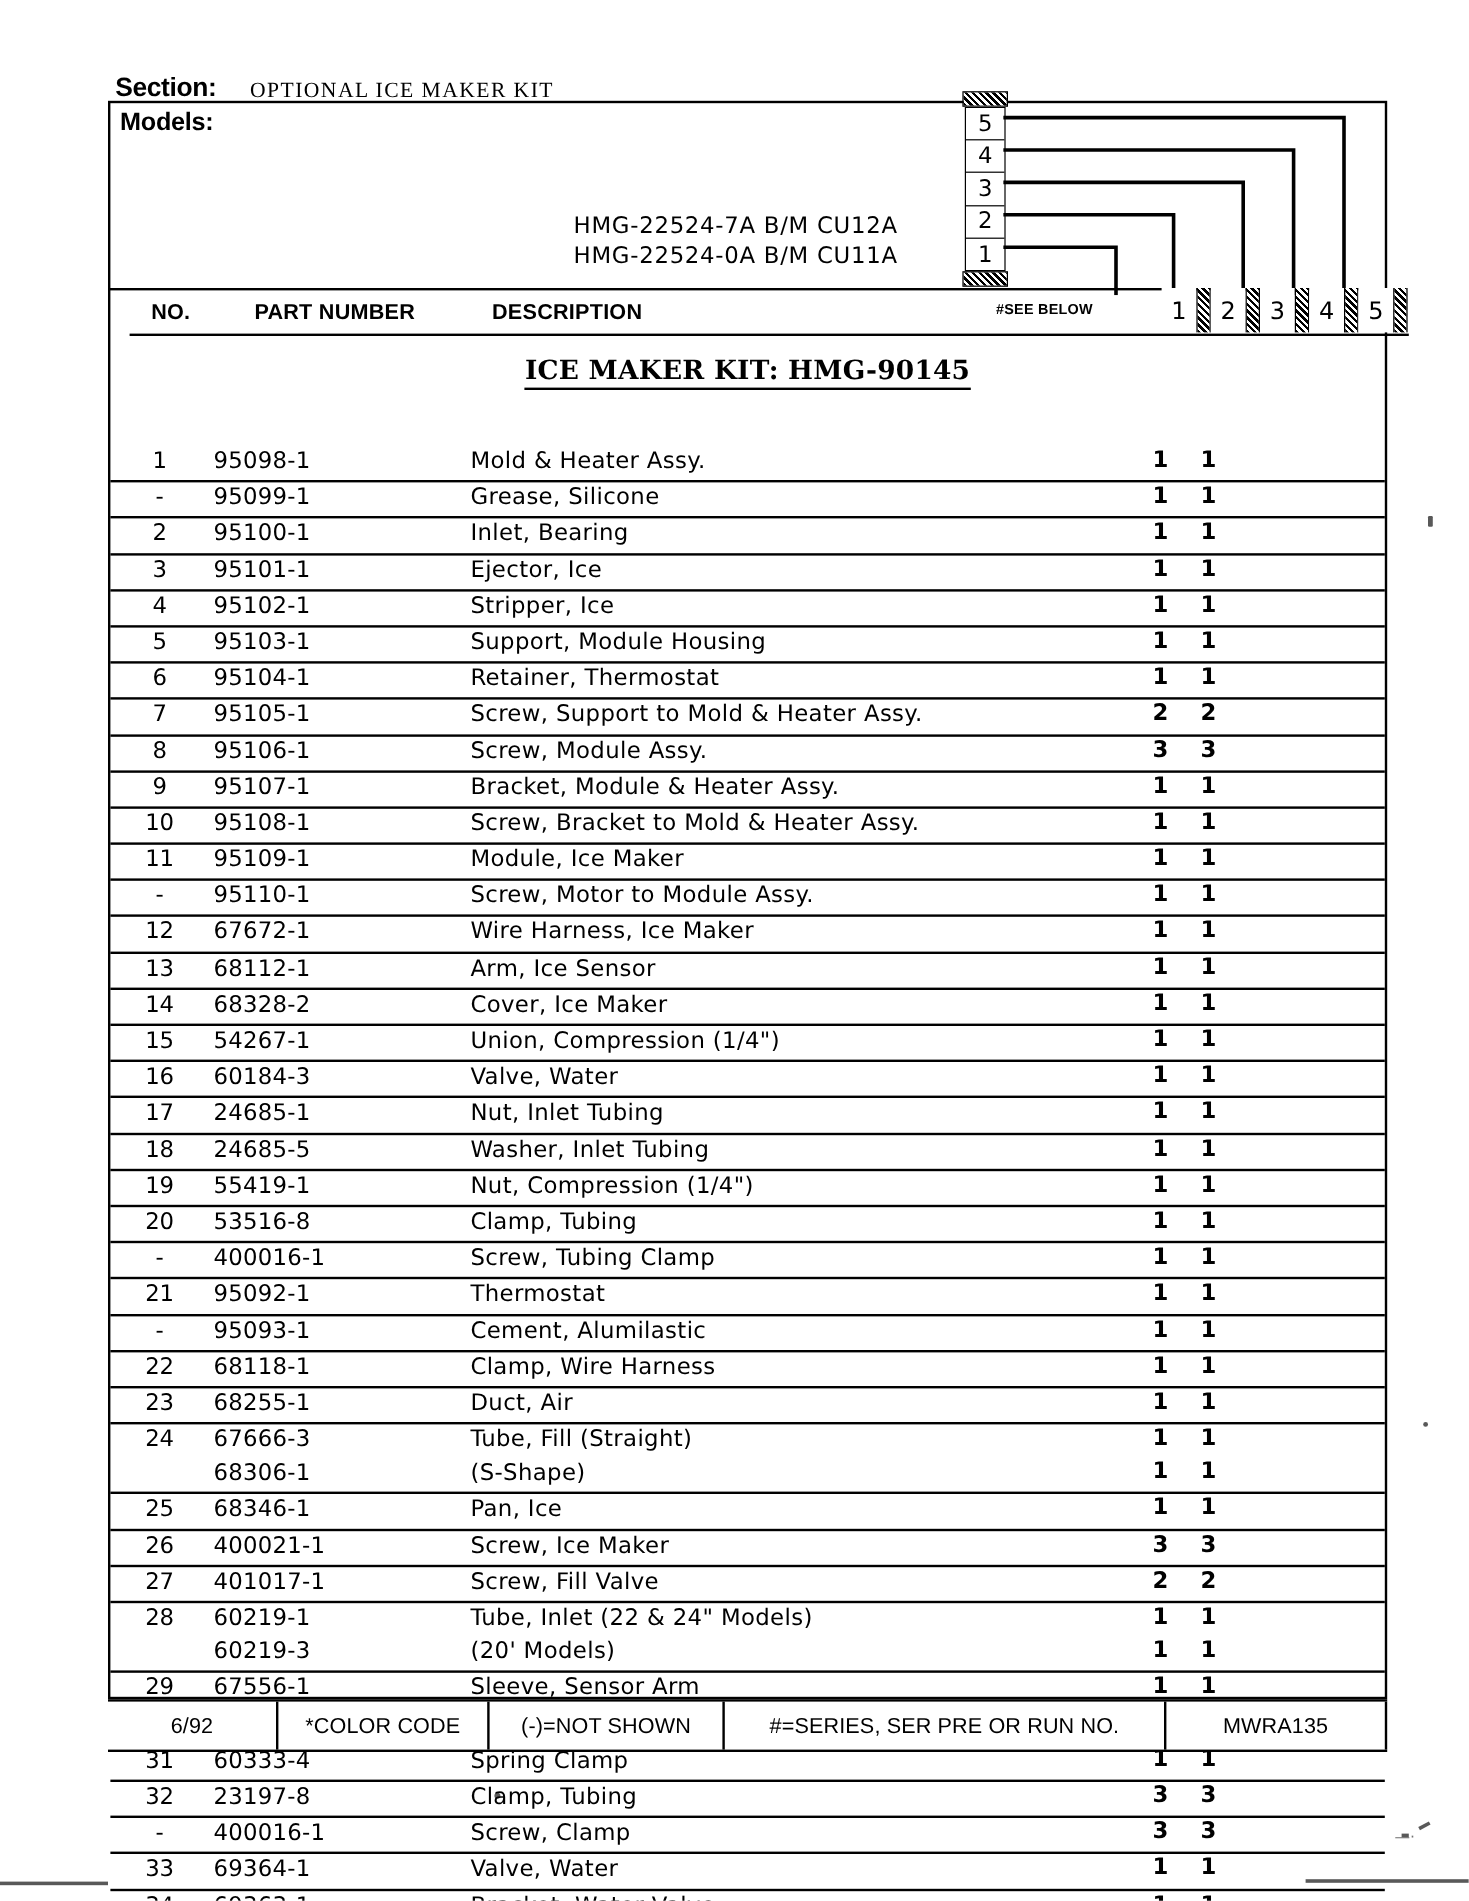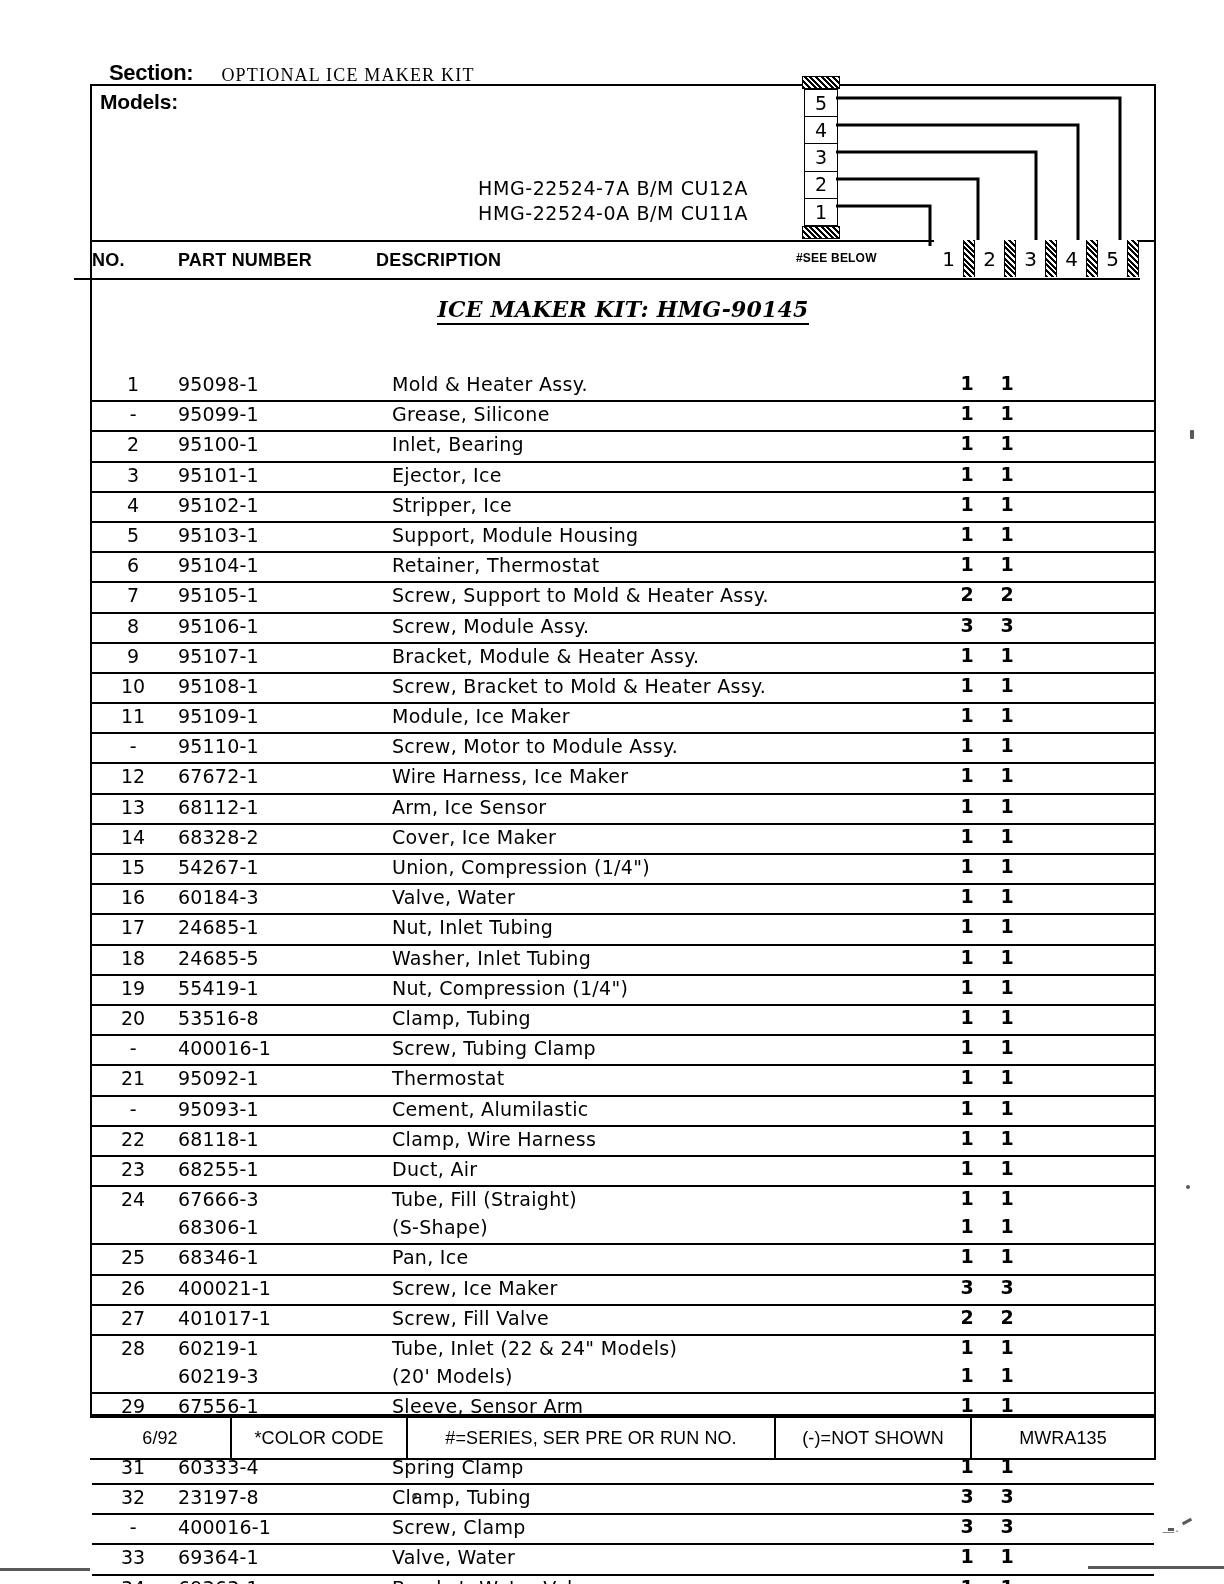--- a/index.html
+++ b/index.html
@@ -19,21 +19,21 @@
   .page {
     position: absolute;
     left: 0; top: 0;
     width: 1224px;
     height: 1584px;
   }
 
   
   .section-line {
     position: absolute;
-    left: 109px;
+    left: 96px;
     top: 52px;
     width: 1060px;
     height: 32px;
     display: flex;
     align-items: flex-end;
   }
   .section-label {
     font-size: 22px;
     font-weight: bold;
     letter-spacing: -0.3px;
@@ -141,21 +141,21 @@
     position: absolute;
     left: 836px;
     top: 76px;
     width: 320px;
     height: 170px;
   }
 
   
   .colhead {
     position: absolute;
-    left: 74px;
+    left: 108px;
     top: 240px;
     width: 1066px;
     height: 40px;
     border-bottom: 2.5px solid #000;
     box-sizing: border-box;
   }
   .colhead-text {
     position: absolute;
     top: 10px;
     font-size: 18px;
@@ -202,21 +202,20 @@
     width: 1066px;
     text-align: center;
   }
   .kit-title span {
     font-family: "DejaVu Serif", serif;
     font-size: 22px;
     font-weight: bold;
     border-bottom: 2.5px solid #000;
     padding-bottom: 1px;
     letter-spacing: 0.2px;
-    font-style: italic;
   }
 
   
   .parts {
     position: absolute;
     left: 92px;
     top: 372px;
     width: 1062px;
   }
   .row {
@@ -682,22 +681,22 @@
         <div class="pn">69363-1</div>
         <div class="desc">Bracket, Water Valve</div>
         <div class="q1">1</div>
         <div class="q2">1</div>
       </div>
     </div>
 
   <div class="footer">
     <div class="fcell f-date">6/92</div>
     <div class="fcell f-color">*COLOR CODE</div>
+    <div class="fcell f-notshown">(-)=NOT SHOWN</div>
     <div class="fcell f-series">#=SERIES, SER PRE OR RUN NO.</div>
-    <div class="fcell f-notshown">(-)=NOT SHOWN</div>
     <div class="fcell f-doc">MWRA135</div>
   </div>
 
   <div class="speck" style="left:412px;top:1494px;width:5px;height:5px;"></div>
   <div class="speck" style="left:1186px;top:1185px;width:4px;height:4px;"></div>
   <div class="speck" style="left:1190px;top:430px;width:4px;height:9px;border-radius:1px;"></div>
   <div class="artifact" style="left:1162px;top:1524px;">—<span style="letter-spacing:-2px;">·</span></div>
   <div class="speck" style="left:1168px;top:1528px;width:6px;height:3px;border-radius:0;"></div>
   <div class="speck" style="left:1182px;top:1520px;width:10px;height:3px;border-radius:0;transform:rotate(-28deg);"></div>
   <div class="speck" style="left:0px;top:1568px;width:90px;height:3px;border-radius:0;"></div>

